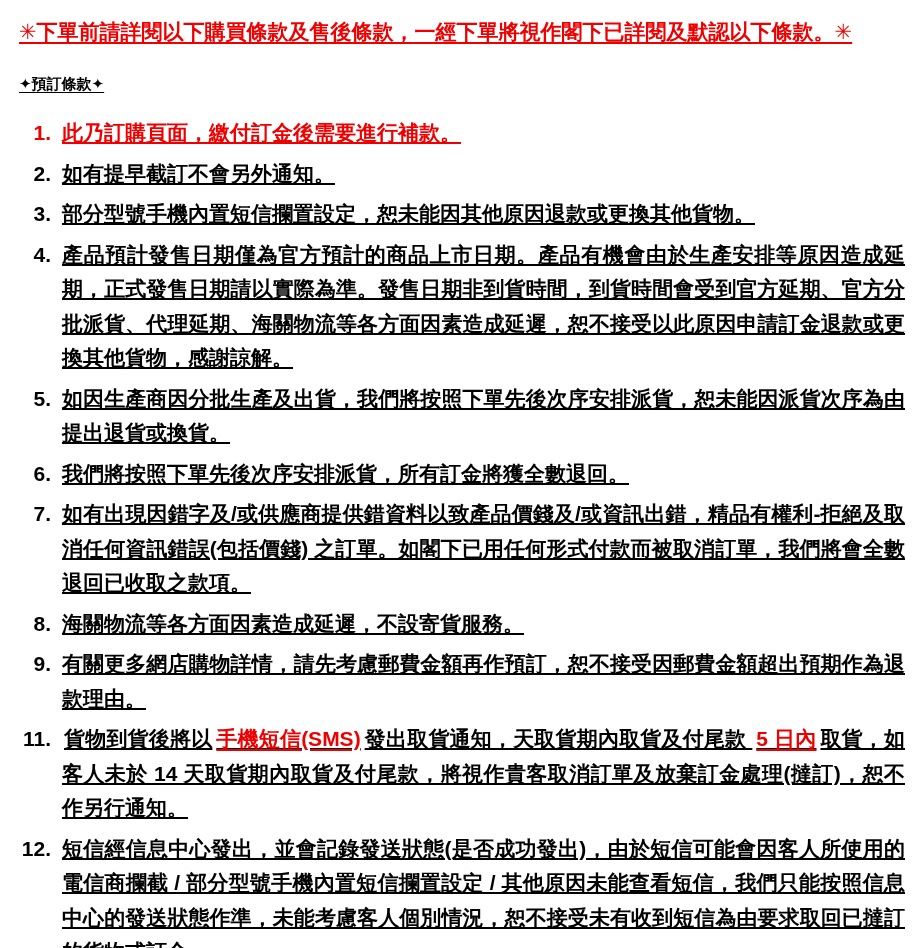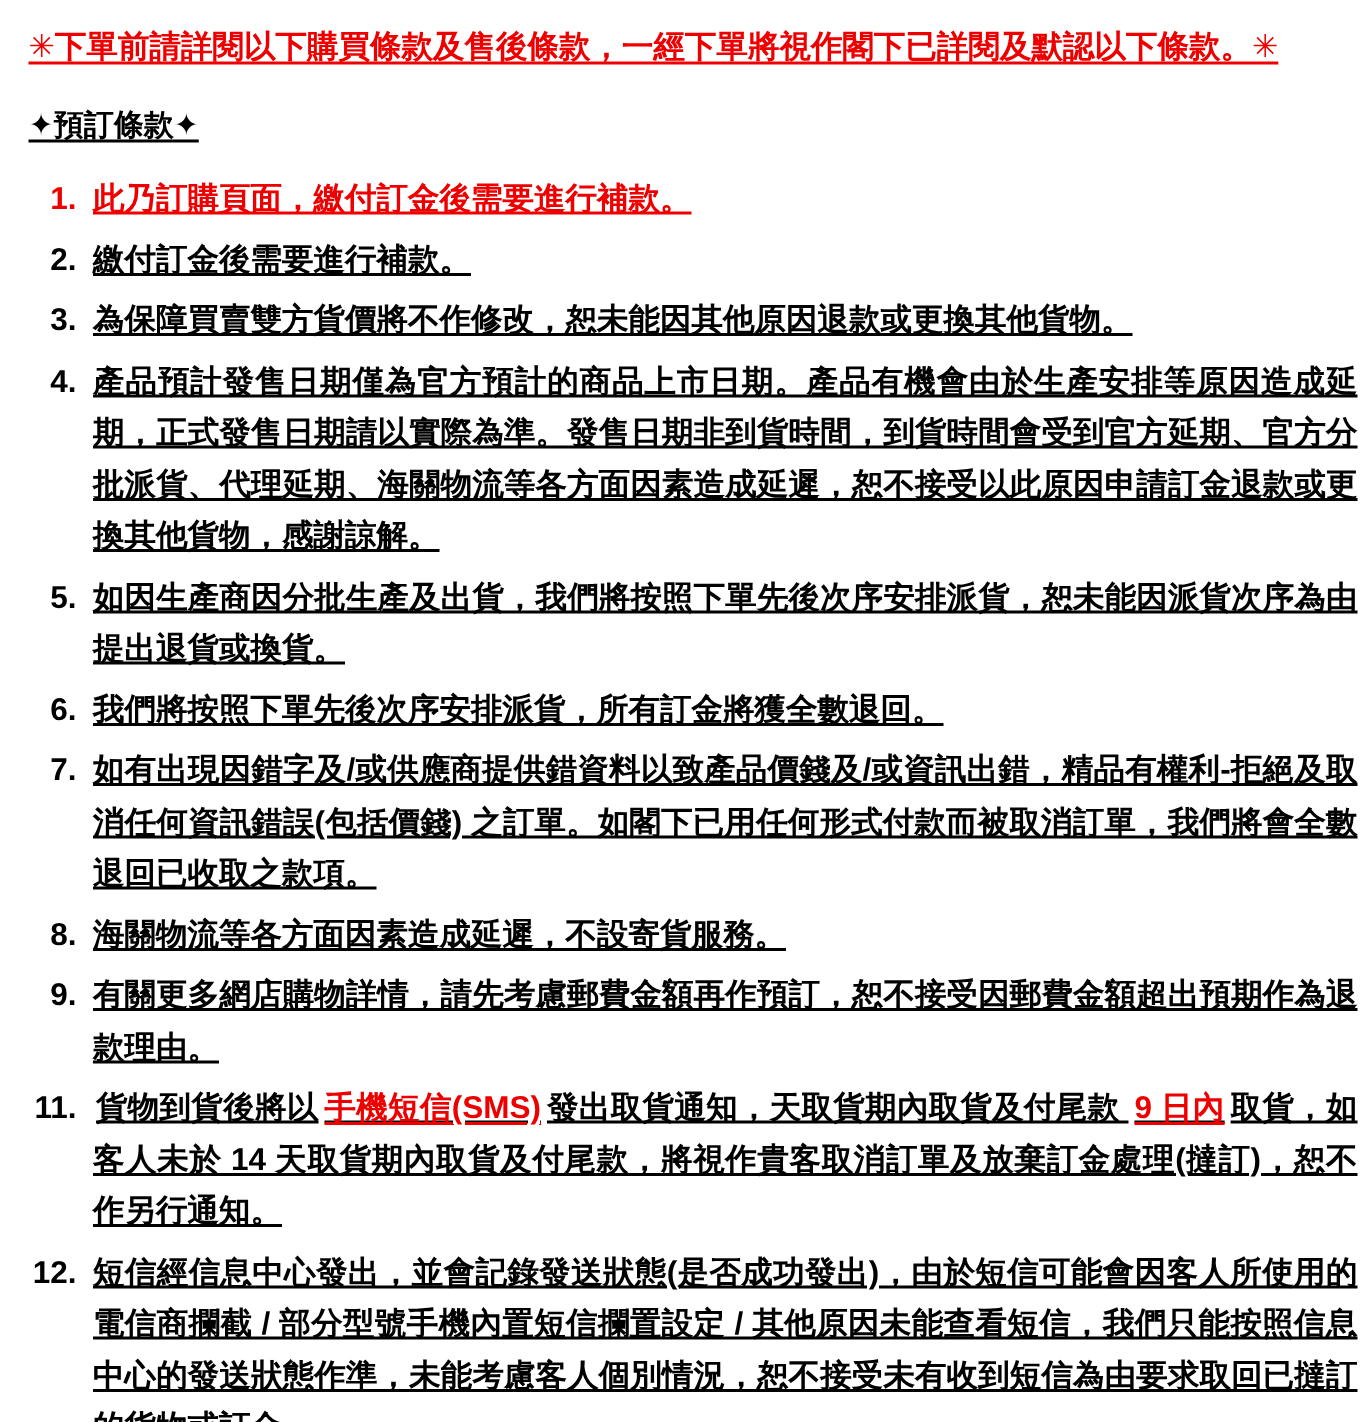--- a/index.html
+++ b/index.html
@@ -28,21 +28,21 @@
     font-size: 21px;
     line-height: 28px;
     text-decoration: underline;
     text-underline-offset: 3px;
     padding-left: 5px;
     margin-bottom: 24px;
     white-space: nowrap;
   }
   .section-title {
     color: var(--text);
-    font-size: 20px;
+    font-size: 15px;
     line-height: 28px;
     text-decoration: underline;
     text-underline-offset: 3px;
     padding-left: 5px;
     margin-bottom: 16px;
   }
   .terms { width: 100%; }
   .term { display: flex; }
   .num {
     flex: 0 0 33px;
@@ -84,26 +84,26 @@
 
   <div class="terms">
 
     <div class="term">
       <span class="num red">1.</span>
       <div class="txt red">此乃訂購頁面，繳付訂金後需要進行補款。</div>
     </div>
 
     <div class="term">
       <span class="num">2.</span>
-      <div class="txt">繳付訂金後需要進行補款。</div>
+      <div class="txt">如有提早截訂不會另外通知。</div>
     </div>
 
     <div class="term">
       <span class="num">3.</span>
-      <div class="txt">為保障買賣雙方貨價將不作修改，恕未能因其他原因退款或更換其他貨物。</div>
+      <div class="txt">部分型號手機內置短信攔置設定，恕未能因其他原因退款或更換其他貨物。</div>
     </div>
 
     <div class="term">
       <span class="num">4.</span>
       <div class="txt">產品預計發售日期僅為官方預計的商品上市日期。產品有機會由於生產安排等原因造成延期，正式發售日期請以實際為準。發售日期非到貨時間，到貨時間會受到官方延期、官方分批派貨、代理延期、海關物流等各方面因素造成延遲，恕不接受以此原因申請訂金退款或更換其他貨物，感謝諒解。</div>
     </div>
 
     <div class="term">
       <span class="num">5.</span>
       <div class="txt">如因生產商因分批生產及出貨，我們將按照下單先後次序安排派貨，恕未能因派貨次序為由提出退貨或換貨。</div>
@@ -125,21 +125,21 @@
     </div>
 
     <div class="term">
       <span class="num">9.</span>
       <div class="txt">有關更多網店購物詳情，請先考慮郵費金額再作預訂，恕不接受因郵費金額超出預期作為退款理由。</div>
     </div>
 
 
     <div class="term">
       <span class="num">11.</span>
-      <div class="txt"><span>貨物到貨後將以</span><span class="hl-red">手機短信(SMS)</span><span>發出取貨通知，天取貨期內取貨及付尾款 </span><span class="hl-red">9 日內</span><span>取貨，如客人未於 14 天取貨期內取貨及付尾款，將視作貴客取消訂單及放棄訂金處理(撻訂)，恕不作另行通知。</span></div>
+      <div class="txt"><span>貨物到貨後將以</span><span class="hl-red">手機短信(SMS)</span><span>發出取貨通知，天取貨期內取貨及付尾款 </span><span class="hl-red">5 日內</span><span>取貨，如客人未於 14 天取貨期內取貨及付尾款，將視作貴客取消訂單及放棄訂金處理(撻訂)，恕不作另行通知。</span></div>
     </div>
 
     <div class="term">
       <span class="num">12.</span>
       <div class="txt">短信經信息中心發出，並會記錄發送狀態(是否成功發出)，由於短信可能會因客人所使用的電信商攔截 / 部分型號手機內置短信攔置設定 / 其他原因未能查看短信，我們只能按照信息中心的發送狀態作準，未能考慮客人個別情況，恕不接受未有收到短信為由要求取回已撻訂的貨物或訂金。</div>
     </div>
 
     <div class="term">
       <span class="num">13.</span>
       <div class="txt"><span>有關更多網店購物詳情，請參閱 </span><a class="link">網店購物須知</a><span> 。</span></div>

